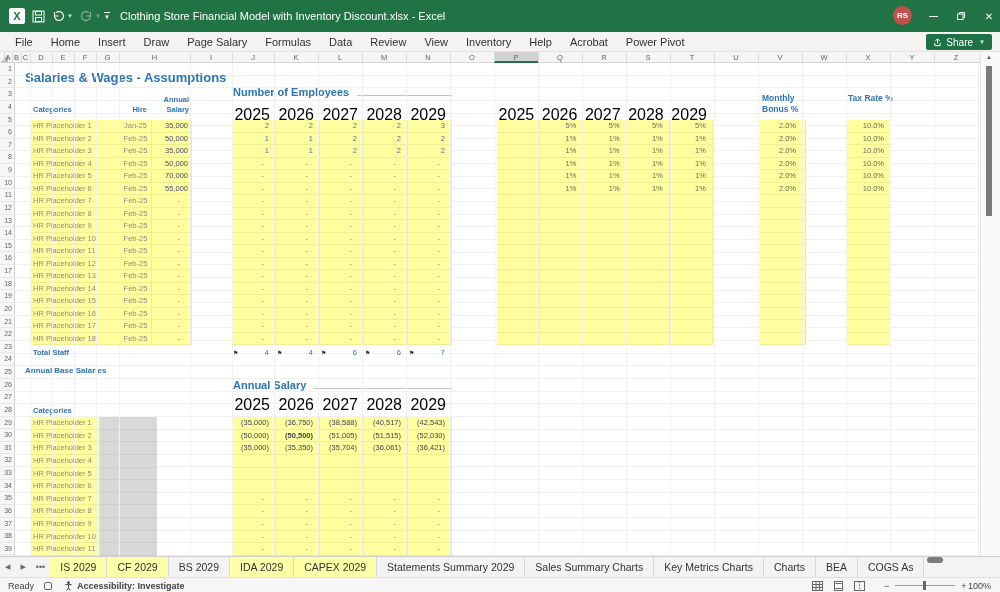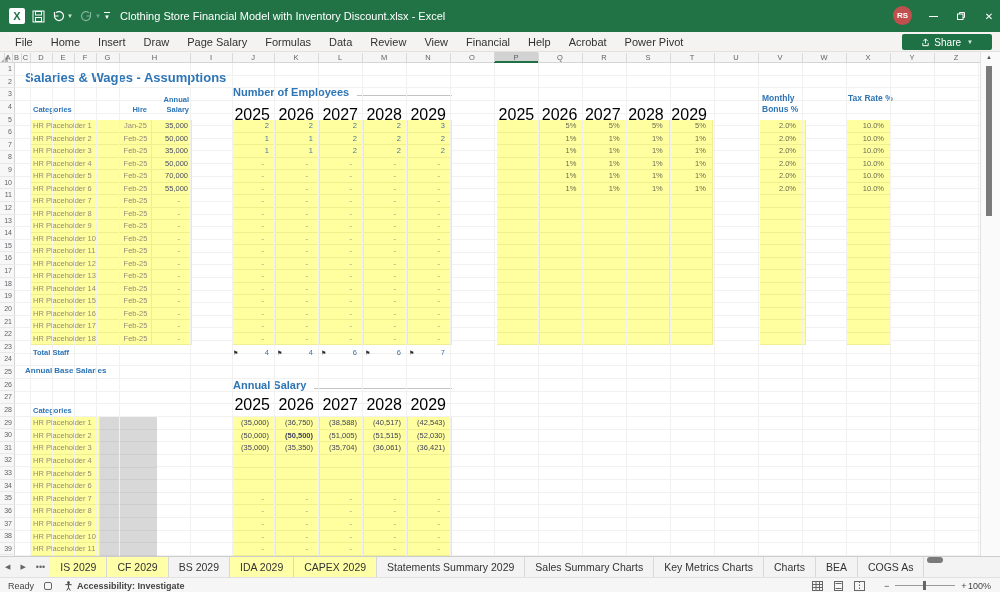--- a/index.html
+++ b/index.html
@@ -13,21 +13,21 @@
 .caret{font-size:6px;color:#cfe3d7;margin-left:2px}
 .doc-title{position:absolute;left:120px;top:0;height:32px;line-height:32px;font-size:11px;color:#fff;white-space:nowrap}
 .searchbox{position:absolute;left:385px;top:6px;width:240px;height:20px;background:rgba(255,255,255,.16);border:1px solid rgba(255,255,255,.45);border-radius:2px;display:flex;align-items:center;padding-left:8px;font-size:11px;color:#f2f7f4}
 .searchbox svg{margin-right:7px}
 .avatar{position:absolute;left:893px;top:6px;width:19px;height:19px;border-radius:50%;background:#c0504d;color:#fff;font-size:8px;font-weight:bold;text-align:center;line-height:19px}
 .winbtn{position:absolute;top:0;width:26px;height:32px;display:flex;align-items:center;justify-content:center;color:#fff;font-size:10px}
 
 
 .ribbon{position:absolute;left:0;top:32px;width:1000px;height:20px;background:#f5f3f2;border-bottom:1px solid #e3e1e0;display:flex;align-items:center;padding-left:6px}
 .rtab{font-size:11px;color:#323130;padding:0 9px;line-height:20px;white-space:nowrap}
-.sharebtn{position:absolute;right:8px;top:2px;height:16px;background:#1e7145;border-radius:2px;color:#fff;font-size:10px;display:flex;align-items:center;padding:0 19px;gap:4px}
+.sharebtn{position:absolute;right:8px;top:2px;height:16px;background:#1e7145;border-radius:2px;color:#fff;font-size:10px;display:flex;align-items:center;padding:0 7px;gap:4px}
 .sharebtn .caret{color:#d8eadf}
 
 
 .colheaders{position:absolute;left:0;top:52px;width:1000px;height:11px;background:#f5f5f5;border-bottom:1px solid #d5d5d5}
 .colletter{position:absolute;top:0;height:11px;font-size:7.5px;color:#5f6368;text-align:center;line-height:11px}
 .coltick{position:absolute;top:1px;width:1px;height:9px;background:#d9d9d9}
 .colsel{position:absolute;top:0;height:11px;background:#d2d2d2;border-bottom:2px solid #1e7145}
 .selall{position:absolute;left:1px;top:3px;width:0;height:0;border-bottom:7px solid #b4b4b4;border-left:7px solid transparent}
 
 
@@ -130,21 +130,21 @@
     <div id="ribbon-tabs" style="display:flex">
         <div class="rtab">File</div>
         <div class="rtab">Home</div>
         <div class="rtab">Insert</div>
         <div class="rtab">Draw</div>
         <div class="rtab">Page Salary</div>
         <div class="rtab">Formulas</div>
         <div class="rtab">Data</div>
         <div class="rtab">Review</div>
         <div class="rtab">View</div>
-        <div class="rtab">Financial</div>
+        <div class="rtab">Inventory</div>
         <div class="rtab">Help</div>
         <div class="rtab">Acrobat</div>
         <div class="rtab">Power Pivot</div>
       </div>
     <div class="sharebtn">
       <svg width="9" height="9" viewBox="0 0 10 10">
           <path d="M5 1 L7.5 3.5 M5 1 L2.5 3.5 M5 1 V6" fill="none" stroke="#fff" stroke-width="1.1"></path>
           <path d="M2 5.5 V8.5 H8 V5.5" fill="none" stroke="#fff" stroke-width="1.1"></path>
         </svg>
       <span>Share</span>

